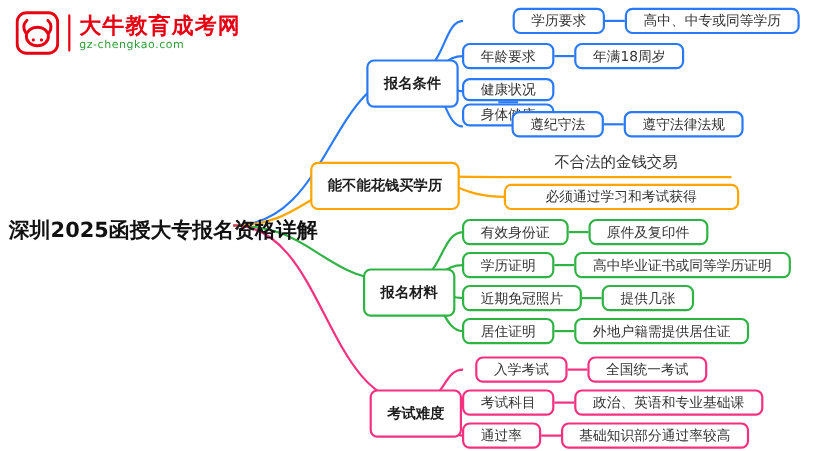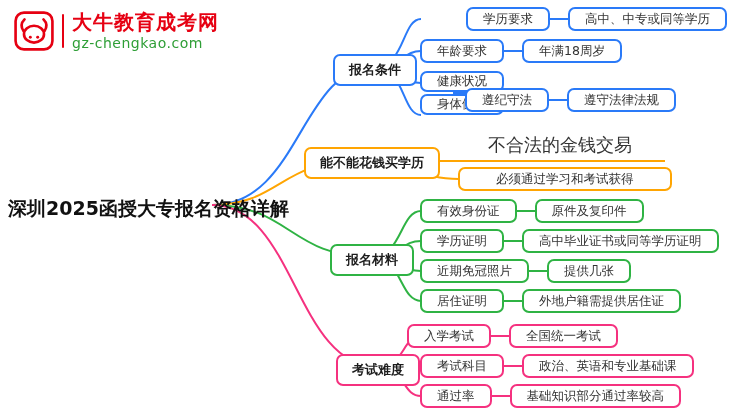--- a/index.html
+++ b/index.html
@@ -3,40 +3,40 @@
 <meta charset="utf-8">
 <style>
   * { margin:0; padding:0; box-sizing:border-box; }
   html,body { background:#f2f2f2; }
   body { font-family:"DejaVu Sans","Liberation Sans",sans-serif; }
   .canvas { position:relative; width:750px; height:410px; background:#ffffff; overflow:hidden; }
   .links { position:absolute; left:0; top:0; }
 
   .node { position:absolute; background:#fff; border:2px solid #999; border-radius:7px;
           display:flex; align-items:center; justify-content:center; white-space:nowrap; color:#333; }
-  .branch { height:32px; padding:0 14px; font-size:13px; font-weight:bold; color:#1d1d1d; }
+  .branch { height:44px; padding:0 14px; font-size:13px; font-weight:bold; color:#1d1d1d; }
 
   .row { position:absolute; display:flex; align-items:center; height:24px; }
   .row .box { position:relative; height:24px; padding:0 15px; font-size:12.5px; background:#fff;
               border:2px solid #999; border-radius:7px; display:flex; align-items:center;
               justify-content:center; white-space:nowrap; color:#333; }
   .conn { width:18px; height:2px; background:#999; flex:0 0 auto; }
 
   .uline { position:absolute; height:22px; border-bottom:2px solid #999; display:flex;
-           align-items:flex-end; justify-content:center; font-size:18px; color:#333;
+           align-items:flex-end; justify-content:center; font-size:14px; color:#333;
            padding-bottom:3px; white-space:nowrap; }
 
   .root { position:absolute; left:8px; top:196px; font-size:19px; font-weight:bold;
           color:#111; white-space:nowrap; }
 
   .logo { position:absolute; left:14px; top:10px; display:flex; align-items:center; }
   .logo-divider { width:2px; height:34px; background:#e60012; margin:0 8px; border-radius:1px; }
   .logo-text { display:flex; flex-direction:column; line-height:1.25; }
   .logo-title { font-size:20px; font-weight:bold; letter-spacing:1px; }
-  .logo-url { font-size:14px; letter-spacing:0.5px; }
+  .logo-url { font-size:10px; letter-spacing:0.5px; }
 </style>
 </head>
 <body>
 
 <div class="canvas">
 
   <svg class="links" width="750" height="410">
 
     <path d="M212,205 C300,205 300,67 375,67" fill="none" stroke-width="2" style="stroke: rgb(42, 122, 248);"></path>
     <path d="M212,205 C280,205 280,160 362,160" fill="none" stroke-width="2" style="stroke: rgb(255, 165, 2);"></path>
@@ -72,40 +72,40 @@
     <div class="logo-divider"></div>
     <div class="logo-text">
       <div class="logo-title" style="color: rgb(230, 0, 18);">大牛教育成考网</div>
       <div class="logo-url" style="color: rgb(46, 158, 54);">gz-chengkao.com</div>
     </div>
   </div>
 
   <div class="root">深圳2025函授大专报名资格详解</div>
 
   <div class="node branch" style="left: 333px; top: 54px; border-color: rgb(42, 122, 248);">报名条件</div>
-  <div class="node branch" style="left: 304px; top: 147px; border-color: rgb(255, 165, 2);">能不能花钱买学历</div>
+  <div class="node branch" style="left: 282px; top: 147px; border-color: rgb(255, 165, 2);">能不能花钱买学历</div>
   <div class="node branch" style="left: 330px; top: 244px; border-color: rgb(47, 179, 68);">报名材料</div>
   <div class="node branch" style="left: 336px; top: 354px; border-color: rgb(245, 49, 127);">考试难度</div>
 
   <div class="row" style="left:420px; top:7px;margin-left:46px;">
     <div class="box" style="border-color: rgb(42, 122, 248);">学历要求</div>
     <div class="conn" style="background-color: rgb(42, 122, 248);"></div>
     <div class="box" style="border-color: rgb(42, 122, 248);">高中、中专或同等学历</div>
   </div>
   <div class="row" style="left:420px; top:39px;">
     <div class="box" style="border-color: rgb(42, 122, 248);">年龄要求</div>
     <div class="conn" style="background-color: rgb(42, 122, 248);"></div>
     <div class="box" style="border-color: rgb(42, 122, 248);">年满18周岁</div>
   </div>
   <div class="row" style="left:420px; top:71px;flex-direction:column;">
     <div class="box" style="border-color: rgb(42, 122, 248);">健康状况</div>
     <div class="conn" style="background-color: rgb(42, 122, 248);"></div>
     <div class="box" style="border-color: rgb(42, 122, 248);">身体健康</div>
   </div>
-  <div class="row" style="left:420px; top:88px;padding-left:45px;">
+  <div class="row" style="left:420px; top:101px;padding-left:45px;">
     <div class="box" style="border-color: rgb(42, 122, 248);">遵纪守法</div>
     <div class="conn" style="background-color: rgb(42, 122, 248);"></div>
     <div class="box" style="border-color: rgb(42, 122, 248);">遵守法律法规</div>
   </div>
 
   <div class="uline" style="left: 455px; top: 140px; width: 210px; border-color: rgb(255, 165, 2);">
     <span>不合法的金钱交易</span>
   </div>
   <div class="node" style="left: 458px; top: 167px; height: 24px; padding: 0px 36px; font-size: 12.5px; border-color: rgb(255, 165, 2);">必须通过学习和考试获得</div>
 
@@ -123,21 +123,21 @@
     <div class="box" style="border-color: rgb(47, 179, 68);">近期免冠照片</div>
     <div class="conn" style="background-color: rgb(47, 179, 68);"></div>
     <div class="box" style="border-color: rgb(47, 179, 68);">提供几张</div>
   </div>
   <div class="row" style="left:420px; top:289px;">
     <div class="box" style="border-color: rgb(47, 179, 68);">居住证明</div>
     <div class="conn" style="background-color: rgb(47, 179, 68);"></div>
     <div class="box" style="border-color: rgb(47, 179, 68);">外地户籍需提供居住证</div>
   </div>
 
-  <div class="row" style="left:407px; top:324px;align-items:center;">
+  <div class="row" style="left:432px; top:324px;align-items:center;">
     <div class="box" style="border-color: rgb(245, 49, 127);">入学考试</div>
     <div class="conn" style="background-color: rgb(245, 49, 127);"></div>
     <div class="box" style="border-color: rgb(245, 49, 127);">全国统一考试</div>
   </div>
   <div class="row" style="left:420px; top:384px;">
     <div class="box" style="border-color: rgb(245, 49, 127);">通过率</div>
     <div class="conn" style="background-color: rgb(245, 49, 127);"></div>
     <div class="box" style="border-color: rgb(245, 49, 127);">基础知识部分通过率较高</div>
   </div>
   <div class="row" style="left:420px; top:354px;">

